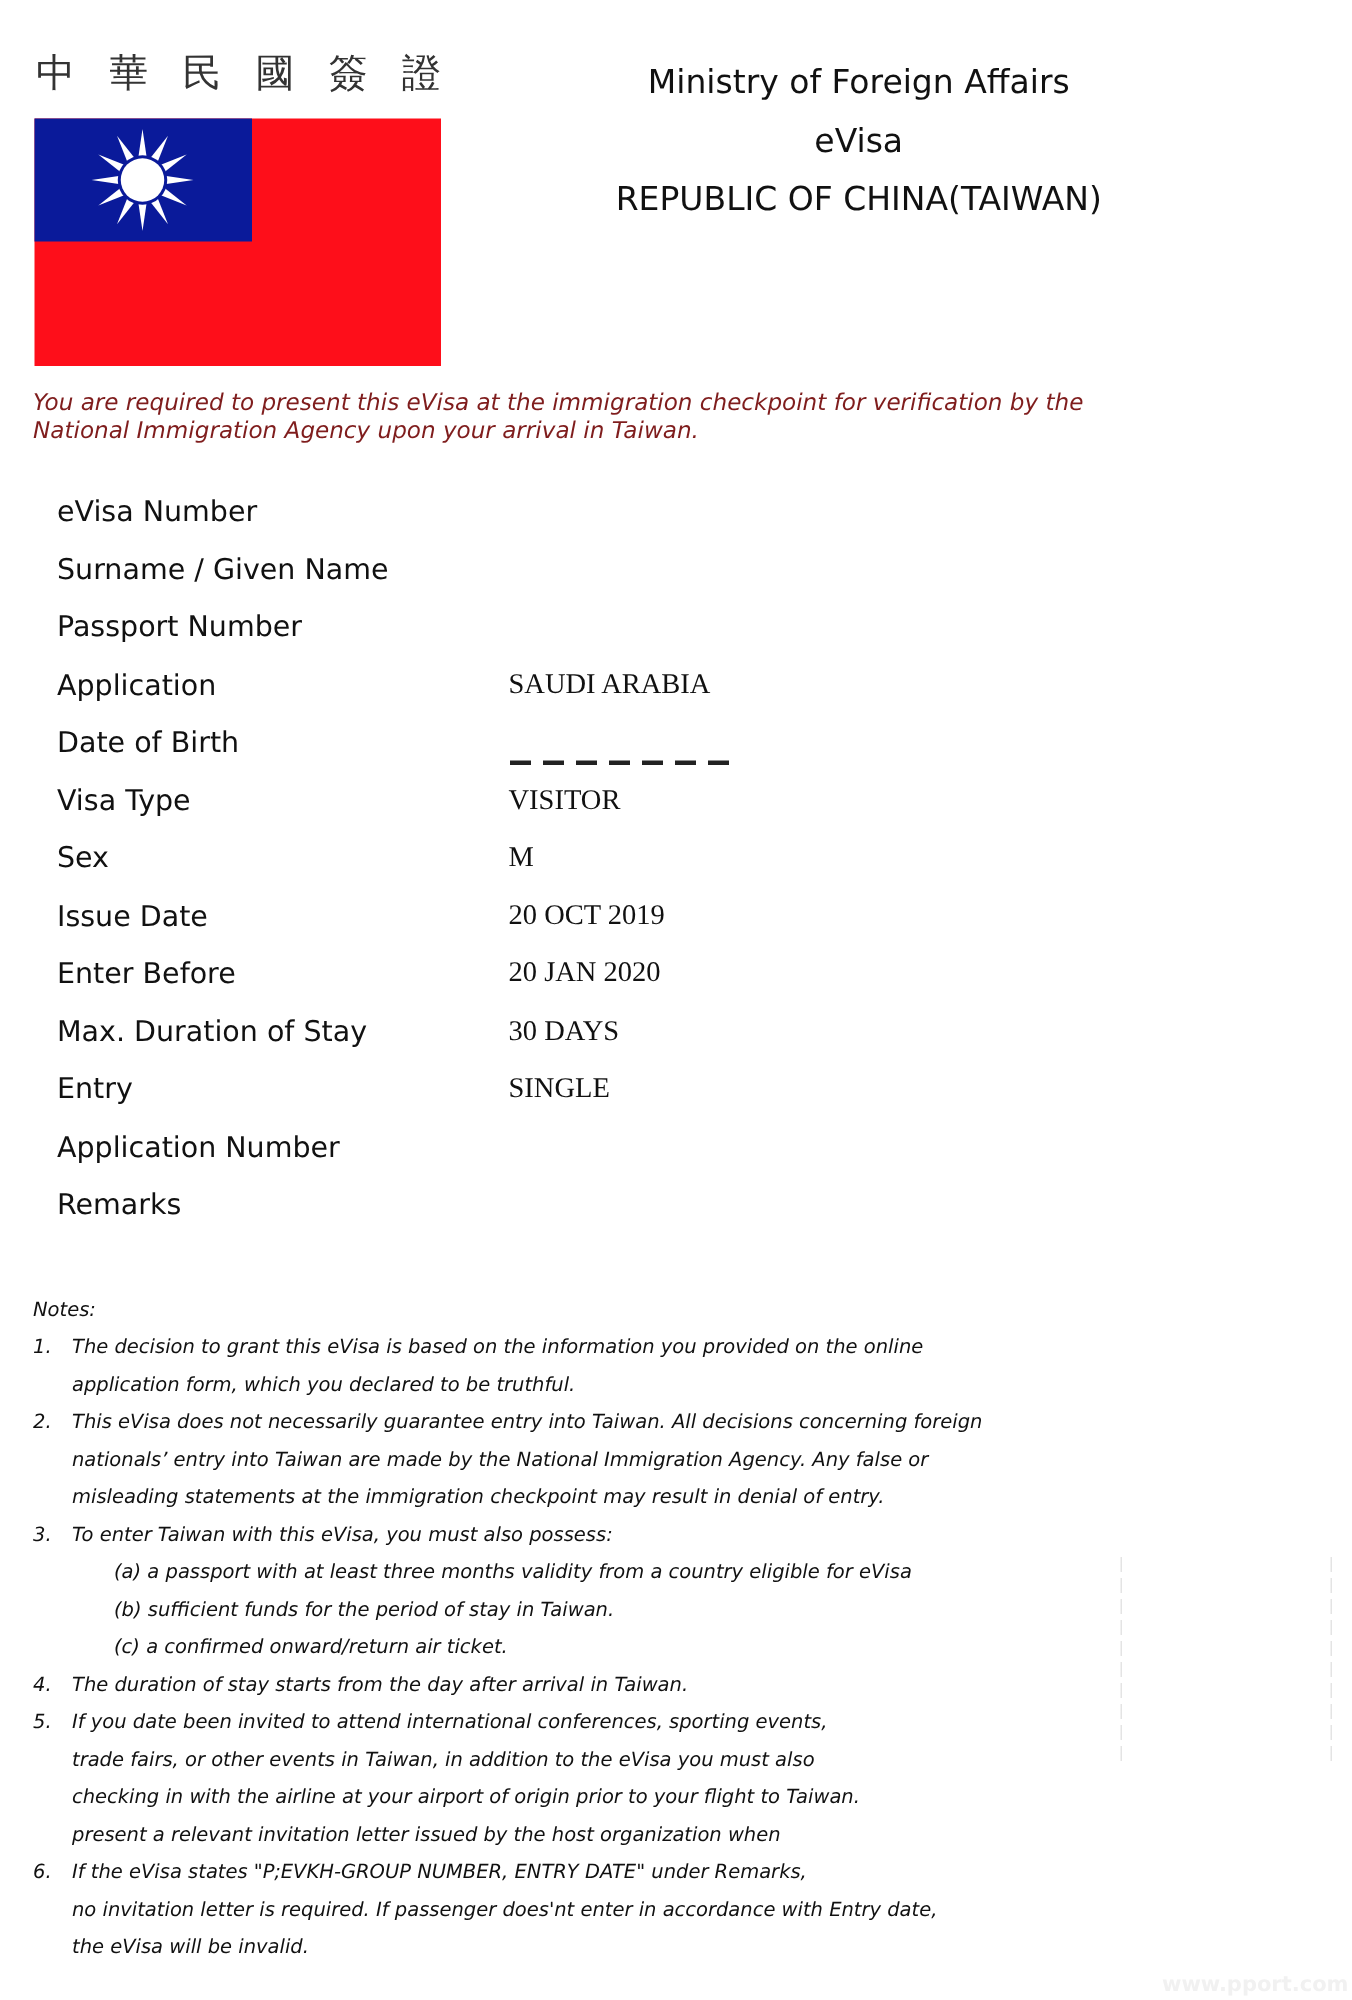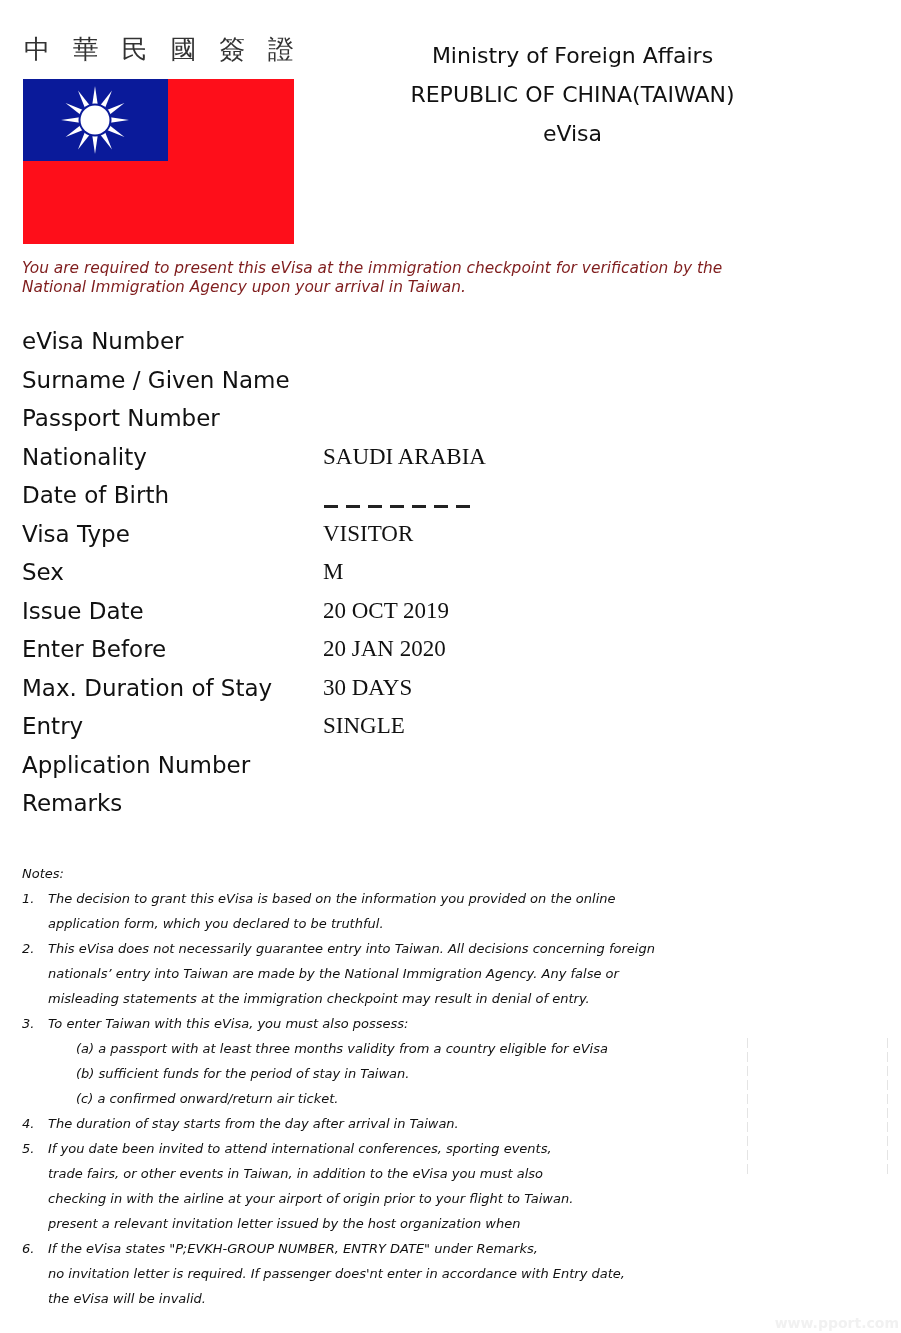--- a/index.html
+++ b/index.html
@@ -77,21 +77,22 @@
     .fields {
       position: absolute;
       left: 22px;
       top: 322px;
       width: 700px;
     }
     .field-row {
       display: flex;
       height: 38.5px;
       align-items: center;
-      font-size: 23px;
+      font-size: 19px;
+      margin-left: 16px;
     }
     .field-label {
       width: 301px;
       white-space: nowrap;
     }
     .field-value {
       white-space: nowrap;
       font-family: Liberation Serif, serif;
     }
     .field-value.redacted {
@@ -184,22 +185,22 @@
           <polygon points="-5,0 5,0 0,-34" transform="rotate(330)"></polygon>
         </g>
       <circle r="16.5" fill="#0a1a9a"></circle>
       <circle r="14.5" fill="#ffffff"></circle>
     </g>
   </svg>
 </div>
 
 <div class="header-title">
   <div>Ministry of Foreign Affairs</div>
+  <div>eVisa</div>
   <div>REPUBLIC OF CHINA(TAIWAN)</div>
-  <div>eVisa</div>
 </div>
 
 <div class="intro">
   <div>You are required to present this eVisa at the immigration checkpoint for verification by the</div>
   <div>National Immigration Agency upon your arrival in Taiwan.</div>
 </div>
 
 <div class="fields">
   <div class="field-row">
     <span class="field-label">eVisa Number</span>
@@ -207,21 +208,21 @@
   </div>
   <div class="field-row">
     <span class="field-label">Surname / Given Name</span>
     <span class="field-value"></span>
   </div>
   <div class="field-row">
     <span class="field-label">Passport Number</span>
     <span class="field-value"></span>
   </div>
   <div class="field-row">
-    <span class="field-label">Nationality</span>
+    <span class="field-label">Application</span>
     <span class="field-value">SAUDI ARABIA</span>
   </div>
   <div class="field-row">
     <span class="field-label">Date of Birth</span>
     <span class="field-value redacted">[redacted]</span>
   </div>
   <div class="field-row">
     <span class="field-label">Visa Type</span>
     <span class="field-value">VISITOR</span>
   </div>

